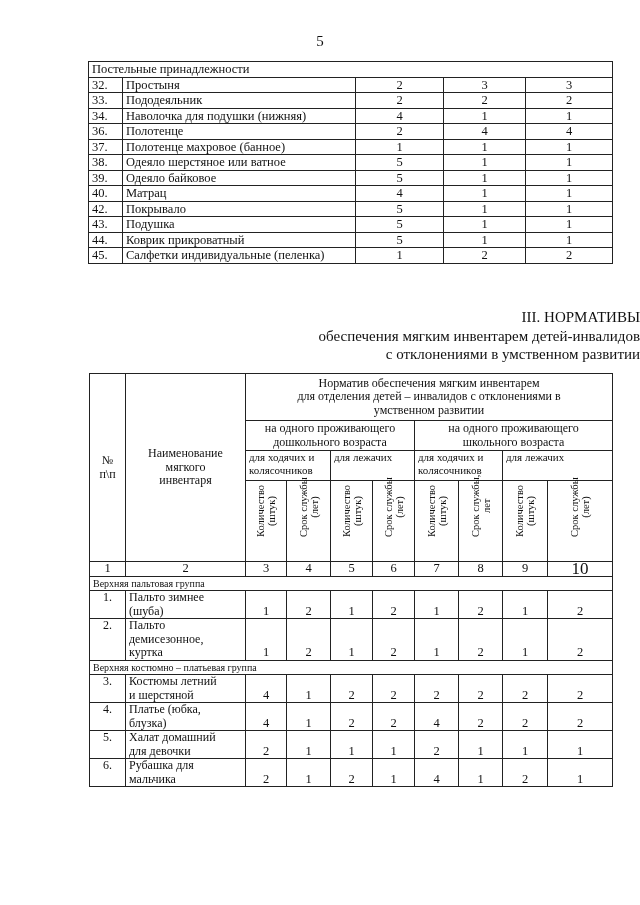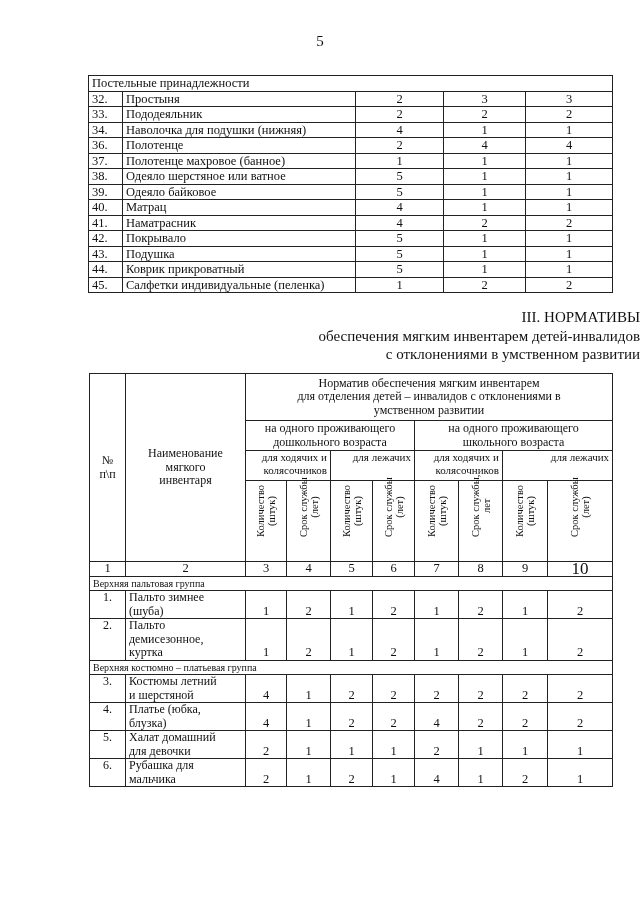--- a/index.html
+++ b/index.html
@@ -1,29 +1,29 @@
 <!DOCTYPE html>
 <html><head>
 <meta charset="utf-8">
 <style>
   html, body { margin:0; padding:0; background:#ffffff; }
   body { width:640px; height:905px; position:relative; overflow:hidden;
          font-family:"Liberation Serif","DejaVu Serif",serif; color:#111; }
   .page-num { position:absolute; top:33px; left:0; width:640px; text-align:center; font-size:15px; }
   table { border-collapse:collapse; position:absolute; table-layout:fixed; }
   td { border:1px solid #222; padding:0 3px; font-size:12.5px; line-height:14px; vertical-align:middle; }
-  #t1 { left:88px; top:75px; width:524px; }
+  #t1 { left:88px; top:61px; width:524px; }
   #t1 td { height:14.5px; padding-top:0; padding-bottom:0; }
   #t1 td.num { text-align:left; }
   #t1 td.val { text-align:center; }
   .section-title { position:absolute; left:0; width:640px; text-align:right; font-size:15px; line-height:18px; }
   #t2 { left:89px; top:373px; width:523px; }
   #t2 td { font-size:12px; line-height:13.5px; }
   #t2 .hc { text-align:center; }
-  #t2 .small { font-size:11px; line-height:13px; text-align:right; vertical-align:top; }
+  #t2 .small { font-size:11px; line-height:13px; text-align:left; vertical-align:top; }
   .vert { height:80px; position:relative; }
   .vert span { position:absolute; left:50%; bottom:2px; transform-origin:0 0;
                transform:rotate(-90deg) translate(0,-50%); white-space:pre; font-size:10.5px; line-height:11px; text-align:center; }
   #t2 td.val { text-align:center; vertical-align:bottom; font-size:12.5px; }
   #t2 td.idx { text-align:center; vertical-align:top; }
   #t2 td.name { vertical-align:top;margin-top:41px; }
   #t2 td.grp { font-size:10px; }
 </style>
 </head>
 <body>
@@ -90,27 +90,20 @@
         <td class="val">5</td>
         <td class="val">1</td>
         <td class="val">1</td>
       </tr>
       <tr>
         <td class="num">40.</td>
         <td>Матрац</td>
         <td class="val">4</td>
         <td class="val">1</td>
         <td class="val">1</td>
-      </tr>
-      <tr>
-        <td class="num">41.</td>
-        <td>Наматрасник</td>
-        <td class="val">4</td>
-        <td class="val">2</td>
-        <td class="val">2</td>
       </tr>
       <tr>
         <td class="num">42.</td>
         <td>Покрывало</td>
         <td class="val">5</td>
         <td class="val">1</td>
         <td class="val">1</td>
       </tr>
       <tr>
         <td class="num">43.</td>

